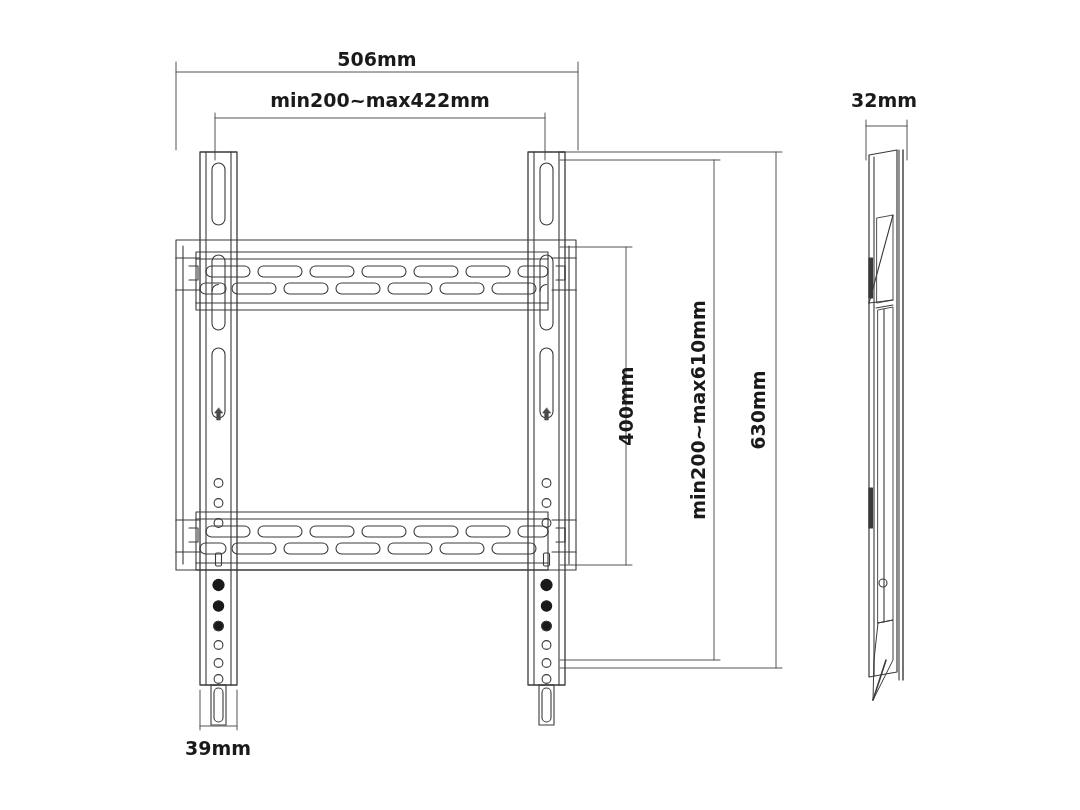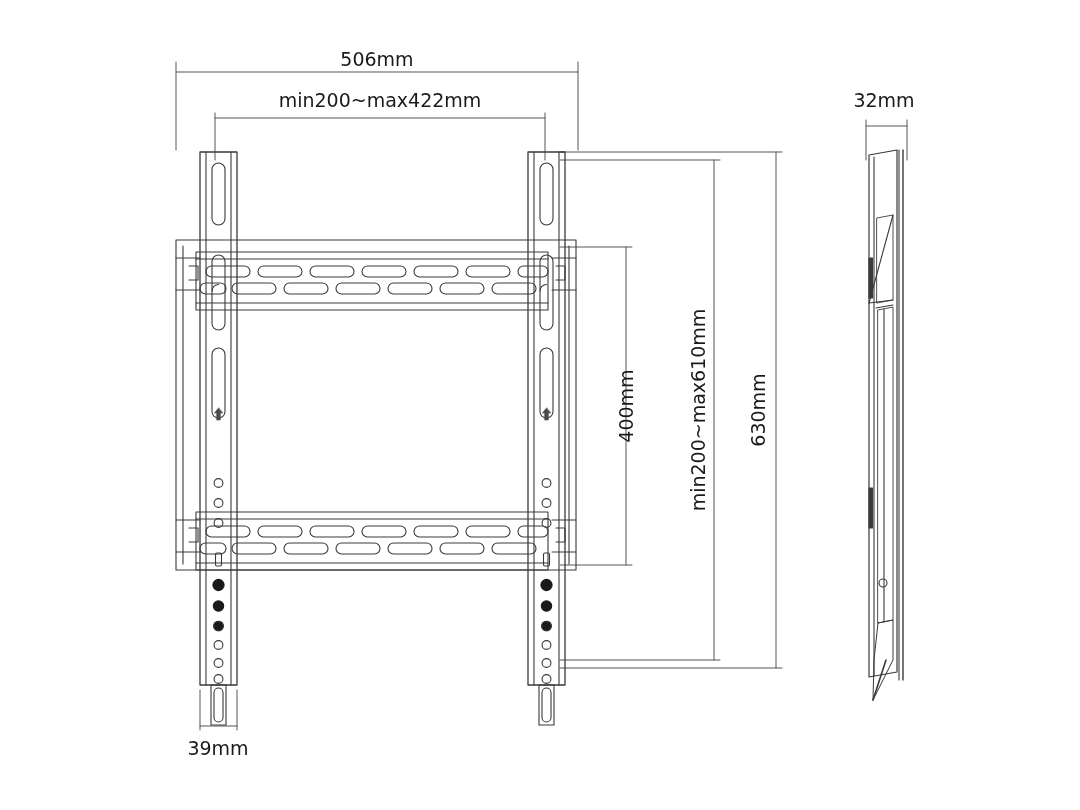--- a/index.html
+++ b/index.html
@@ -3,21 +3,21 @@
 <meta charset="utf-8">
 <style>
   html,body{margin:0;padding:0;}
   body{
     width:1080px;height:810px;
     background:#ffffff;
     font-family:"DejaVu Sans","Liberation Sans",sans-serif;
     overflow:hidden;
     position:relative;
   }
-  #stage{position:absolute;left:0;top:0;width:1080px;height:810px;}
+  #stage{position:absolute;left:0;top:0;width:1080px;height:810px;font-weight:bold;}
   svg{display:block;}
   .dimtext{
     font-family:"DejaVu Sans","Liberation Sans",sans-serif;
     font-size:19px;
     fill:#1a1a1a;
   }
 </style>
 </head>
 <body>
 

